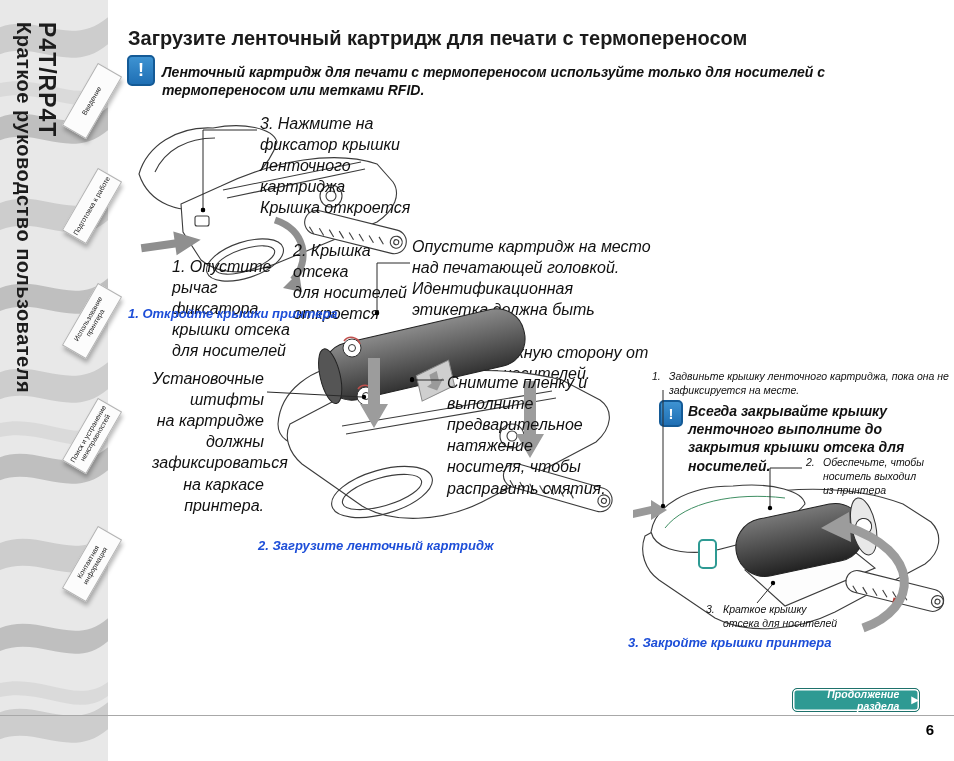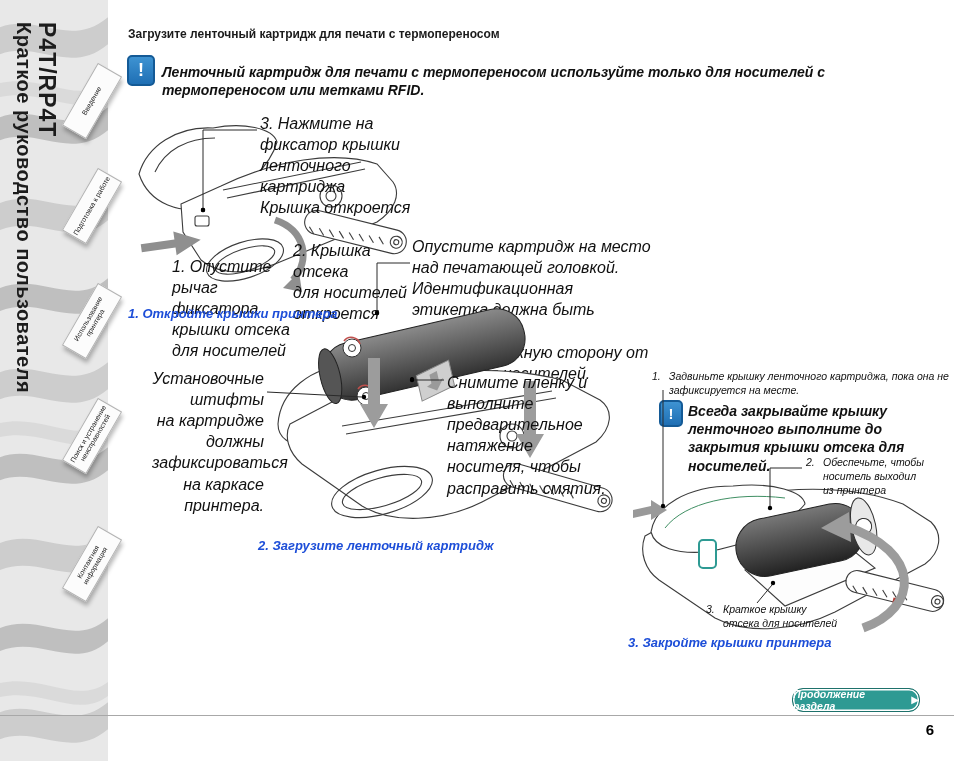--- a/index.html
+++ b/index.html
@@ -12,41 +12,41 @@
   .vtitle{left:14px;top:22px;height:640px;writing-mode:vertical-rl;text-orientation:mixed;
           font-weight:bold;color:#1c1c1c;line-height:1.02;}
   .vtitle .l1{font-size:23px;letter-spacing:1px;display:block;}
   .vtitle .l2{font-size:20px;letter-spacing:.5px;display:block;}
   .tab{position:absolute;width:70px;height:26px;background:#fcfcfc;border:1px solid #b3b3b3;
        box-shadow:-3px 3px 4px rgba(0,0,0,.28);transform:rotate(-60deg);
        display:flex;align-items:center;justify-content:center;text-align:center;
        font-size:7px;line-height:1.15;color:#222;}
 
   
-  .title{left:128px;top:27px;width:700px;font-size:12px;font-weight:bold;color:#1b1b1b;}
+  .title{left:128px;top:27px;width:700px;font-size:20px;font-weight:bold;color:#1b1b1b;}
   .note-icon{background:linear-gradient(#3e93d2,#1f6fb4);border:2px solid #145a96;border-radius:5px;
              color:#fff;font-weight:bold;display:flex;align-items:center;justify-content:center;}
   .note-icon.big{left:127px;top:55px;width:24px;height:27px;font-size:18px;}
   .note-icon.small{left:659px;top:400px;width:20px;height:23px;font-size:15px;}
   .note-text{font-style:italic;font-weight:bold;font-size:14px;line-height:1.3;color:#111;}
   .note-text.top{left:162px;top:63px;width:770px;}
   .note-text.s3{left:688px;top:402px;width:262px;}
 
   
   .callout{font-style:italic;font-size:16px;line-height:1.32;color:#101010;white-space:pre-line;}
   .caption{font-weight:bold;font-size:13px;color:#1d4ed8;font-style:italic;}
   .numitem{display:flex;font-style:italic;font-size:10.5px;line-height:1.32;color:#101010;}
   .numitem .num{width:17px;flex:none;}
   .numitem .txt{white-space:pre-line;}
 
   
   .footline{left:0;top:715px;width:954px;height:1px;background:#a8a8a8;}
   .continue-btn{left:792px;top:688px;width:126px;height:22px;background:#2E9A93;
-                border:1px solid #1e716b;border-radius:11px;box-shadow:inset 0 0 0 1.5px #ffffff;
-                display:flex;align-items:center;justify-content:center;gap:5px;cursor:pointer;}
+                border:1px solid #1e716b;border-radius:5px;box-shadow:inset 0 0 0 1.5px #ffffff;
+                display:flex;align-items:center;justify-content:center;gap:12px;cursor:pointer;text-align:right;}
   .continue-btn .lbl{color:#fff;font-style:italic;font-weight:bold;font-size:10.5px;}
   .continue-btn .arr{color:#fff;font-size:10px;line-height:1;}
   .pagenum{left:900px;top:721px;width:34px;text-align:right;font-weight:bold;font-size:15px;color:#000;}
 
   svg{display:block;}
 </style>
 </head>
 <body>
 
 <div class="page">

